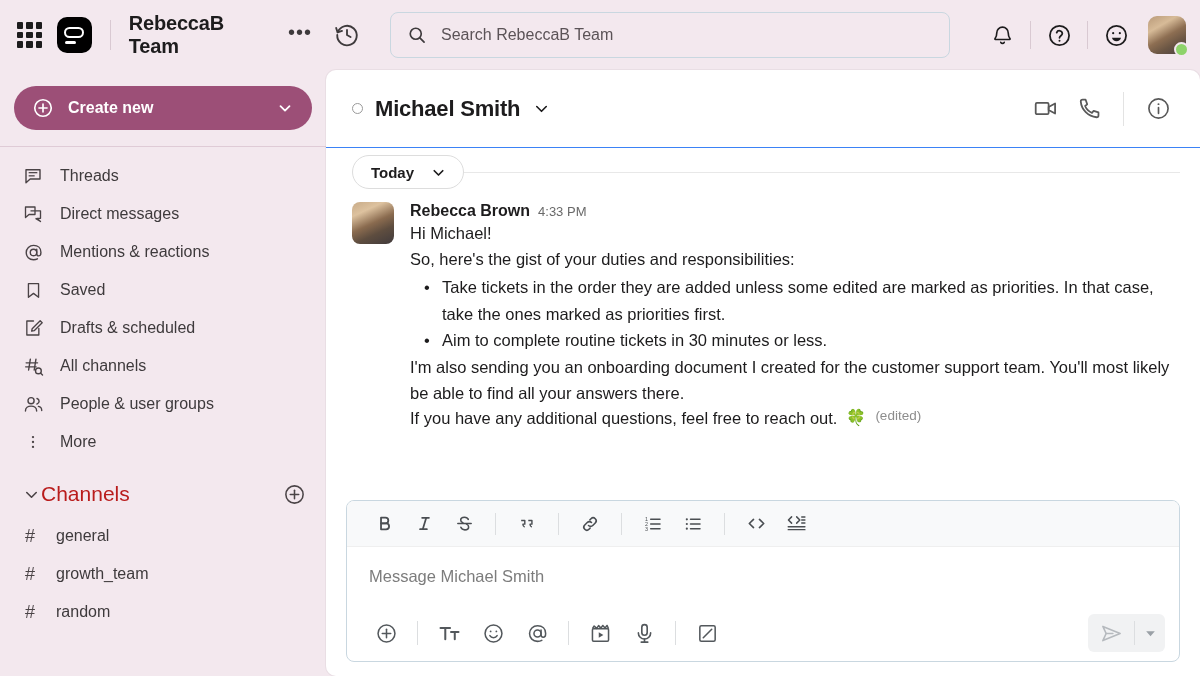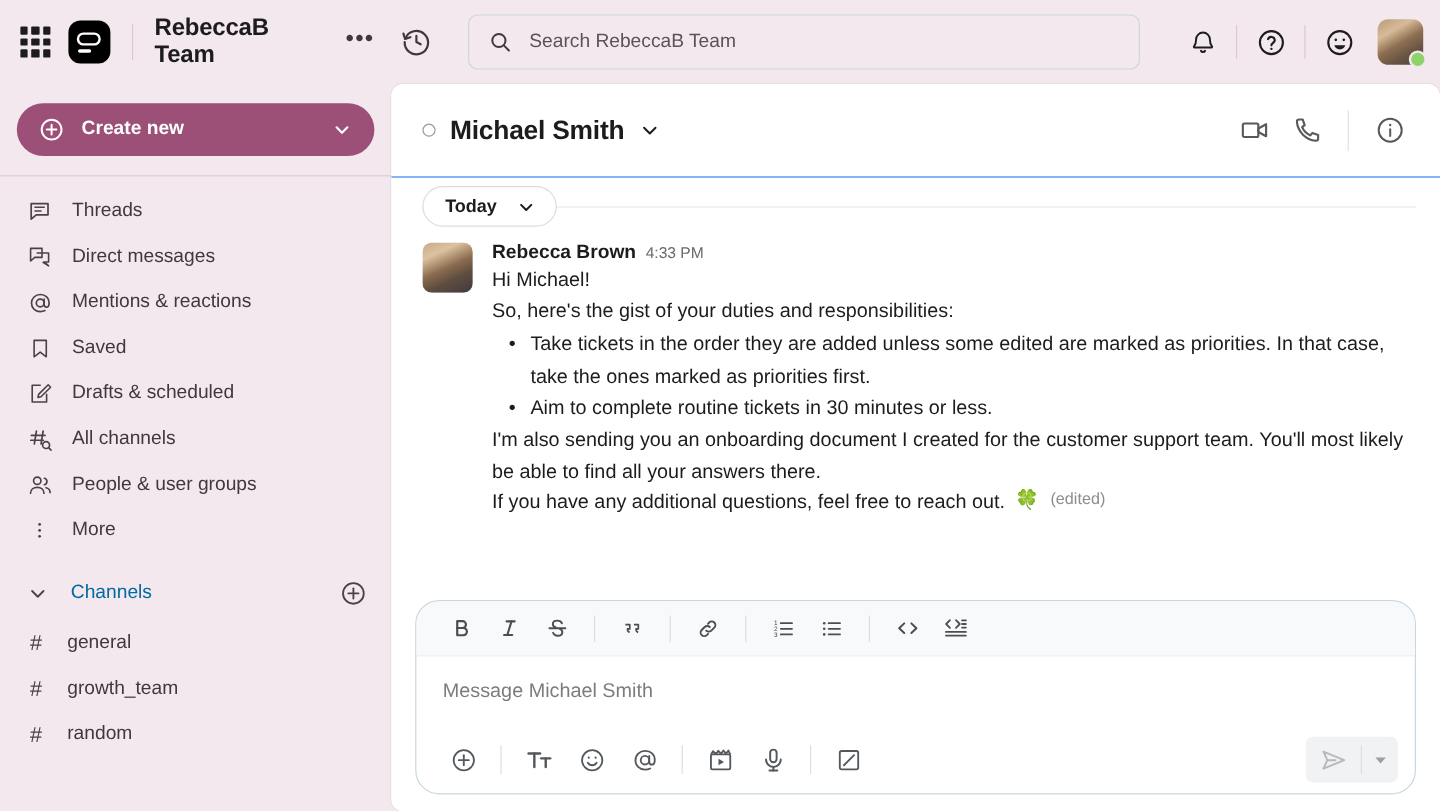--- a/index.html
+++ b/index.html
@@ -58,21 +58,21 @@
     display: flex; align-items: center; padding: 0 18px; cursor: pointer;
   }
   .create-btn .cb-label { color: #fff; font-size: 16px; font-weight: bold; margin-left: 14px; flex: 1; }
   .side-divider { height: 1px; background: #DFCBD6; margin: 16px 0 10px 0; }
   .nav-list { display: flex; flex-direction: column; }
   .nav-item { height: 38px; display: flex; align-items: center; padding: 0 26px 0 22px; cursor: pointer; gap: 16px; }
   .nav-item .nl { font-size: 16px; color: #3E3A3C; }
   .nav-ic { width: 22px; display: flex; align-items: center; justify-content: center; }
 
   .section-head { height: 46px; display: flex; align-items: center; padding: 0 20px 0 22px; margin-top: 10px; cursor: pointer; }
-  .section-head .sl { font-size: 16px; color: #0369a1; margin-left: 18px; flex: 1; }
+  .section-head .sl { font-size: 21px; color: #b91c1c; flex: 1; }
   .chan-item { height: 38px; display: flex; align-items: center; padding: 0 14px 0 22px; cursor: pointer; gap: 18px; }
   .chan-item .hash { font-size: 18px; color: #4A4346; width: 16px; text-align: center; }
   .chan-item .cl { font-size: 16px; color: #3E3A3C; }
 
   
   .main {
     flex: 1; background: #fff; border-radius: 10px 0 0 10px;
     margin: 0 0 0 0; display: flex; flex-direction: column; min-width: 0;
     box-shadow: 0 0 0 1px rgba(0,0,0,0.04);
     border-top-left-radius: 10px; border-top-right-radius: 10px;
@@ -105,21 +105,21 @@
   .msg-line { font-size: 16.5px; color: #1D1C1D; line-height: 1.55; }
   .msg-list { list-style: none; margin: 2px 0 2px 0; }
   .msg-list li { font-size: 16.5px; color: #1D1C1D; line-height: 1.6; padding-left: 32px; position: relative; }
   .msg-list li:before { content: "•"; position: absolute; left: 14px; color: #1D1C1D; }
   .last-line { display: flex; align-items: flex-start; gap: 9px; flex-wrap: wrap; }
   .emoji-clover { font-size: 16px; }
   .edited { font-size: 13.5px; color: #8D8D8D; }
 
   
   .composer-wrap { padding: 10px 20px 14px 20px; }
-  .composer { border: 1px solid #C9D7E0; border-radius: 20px; overflow: hidden; background: #fff; }
+  .composer { border: 1px solid #C9D7E0; border-radius: 8px; overflow: hidden; background: #fff; }
   .fmt-bar { height: 46px; background: #F8F9FA; border-bottom: 1px solid #EFEFEF; display: flex; align-items: center; padding: 0 18px; gap: 2px; }
   .fmt-btn { width: 38px; height: 34px; display: flex; align-items: center; justify-content: center; cursor: pointer; border-radius: 5px; color: #4A4E52; }
   .fmt-sep { width: 1px; height: 22px; background: #DCDEE0; margin: 0 10px; }
   .msg-input { height: 58px; display: flex; align-items: center; padding: 0 22px; cursor: text; }
   .msg-input .iph { font-size: 16.5px; color: #7C7C7C; }
   .action-bar { height: 56px; display: flex; align-items: center; padding: 0 14px 0 18px; gap: 2px; }
   .act-btn { width: 42px; height: 38px; display: flex; align-items: center; justify-content: center; cursor: pointer; border-radius: 5px; color: #53585C; }
   .act-sep { width: 1px; height: 24px; background: #DCDEE0; margin: 0 8px; }
   .send-group { margin-left: auto; display: flex; align-items: center; background: #F1F2F3; border-radius: 6px; height: 38px; overflow: hidden; }
   .send-btn { width: 46px; height: 38px; display: flex; align-items: center; justify-content: center; cursor: pointer; }

